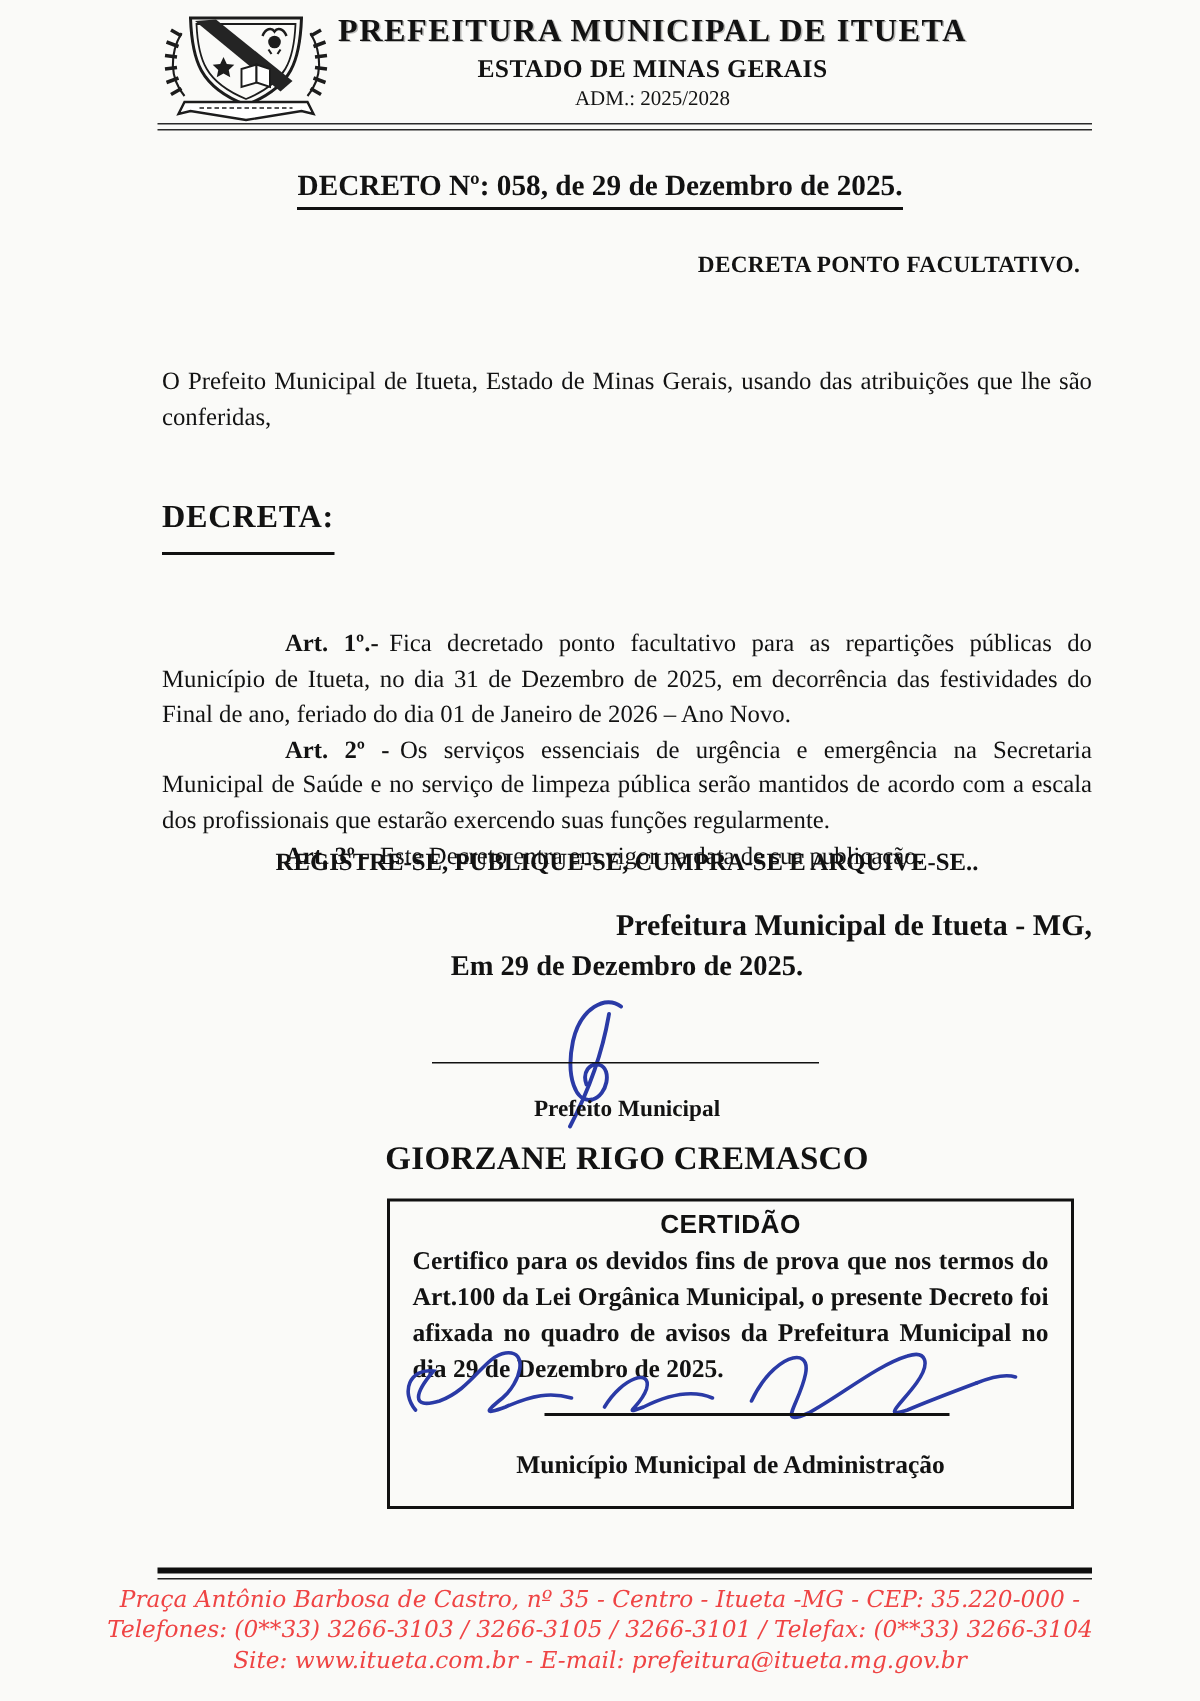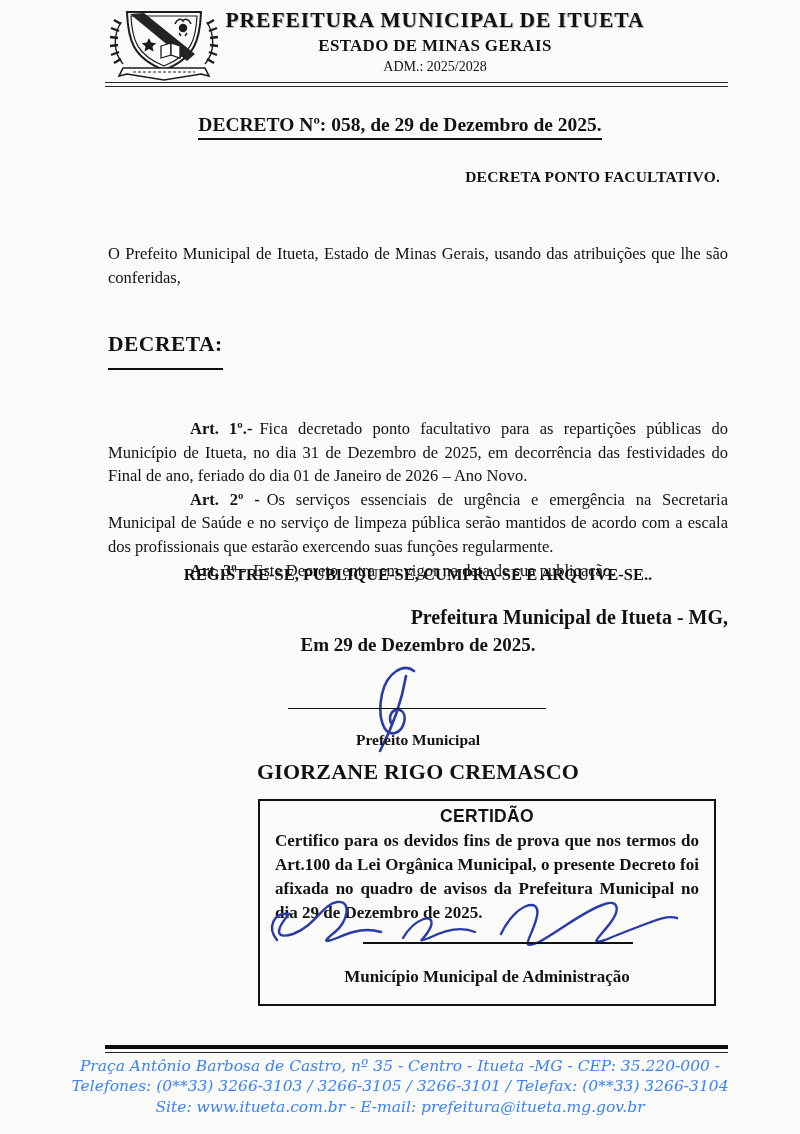--- a/index.html
+++ b/index.html
@@ -76,21 +76,21 @@
   .cert-name{position:absolute;left:0;width:100%;top:16px;text-align:center;
     font-weight:bold;font-size:17px;}
   .cert-role{position:absolute;left:0;width:100%;top:39px;text-align:center;
     font-weight:bold;font-size:17px;}
 
   
   .foot-rule{left:105px;right:72px;top:1045px;height:3px;
     border-top:4px solid #0e0e0e;border-bottom:1.6px solid #222;}
   .foot-text{left:40px;width:720px;top:1056px;text-align:center;
     font-family:"DejaVu Serif", serif;font-style:italic;
-    font-size:15.5px;line-height:1.32;color:#3b82f6;}
+    font-size:15.5px;line-height:1.32;color:#ef4444;}
 </style>
 </head>
 <body>
 
 <div class="page">
 
   <svg class="abs crest" viewBox="0 0 122 80">
     <g stroke="#1c1c1c" fill="none" stroke-width="1.6">
 
       <path d="M18,18 C10,32 10,48 20,60" stroke-width="1.4"></path>

